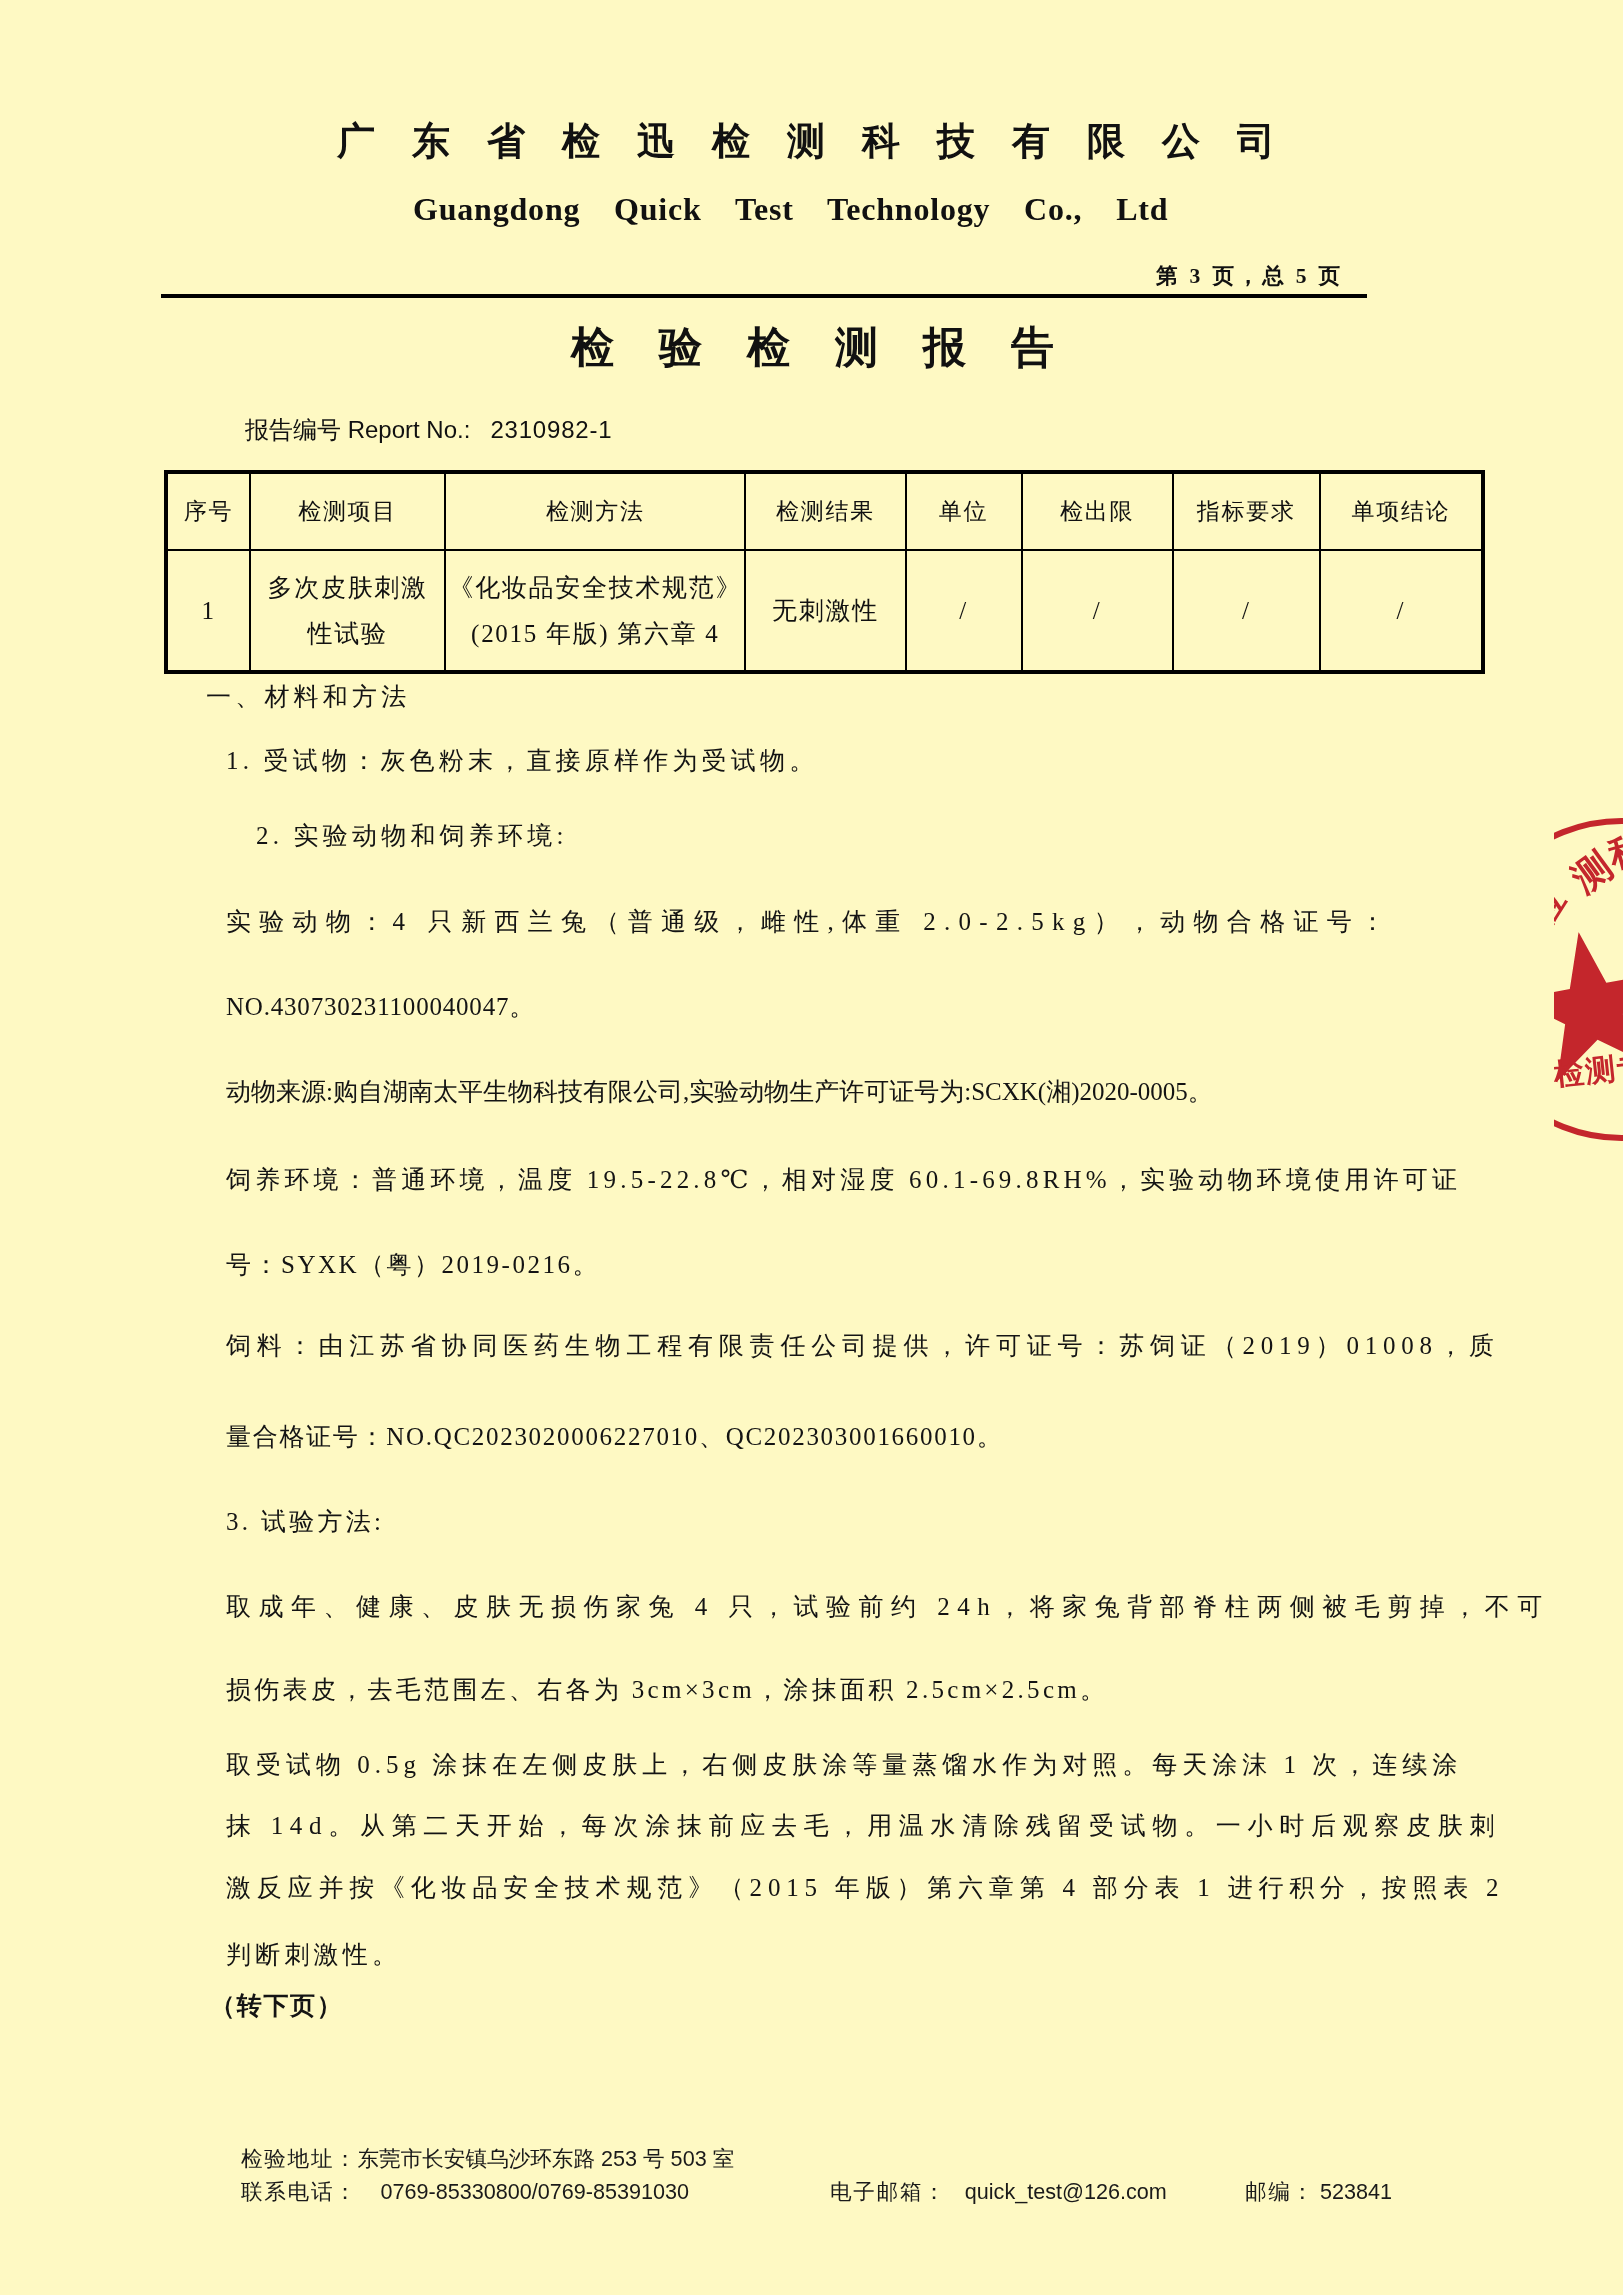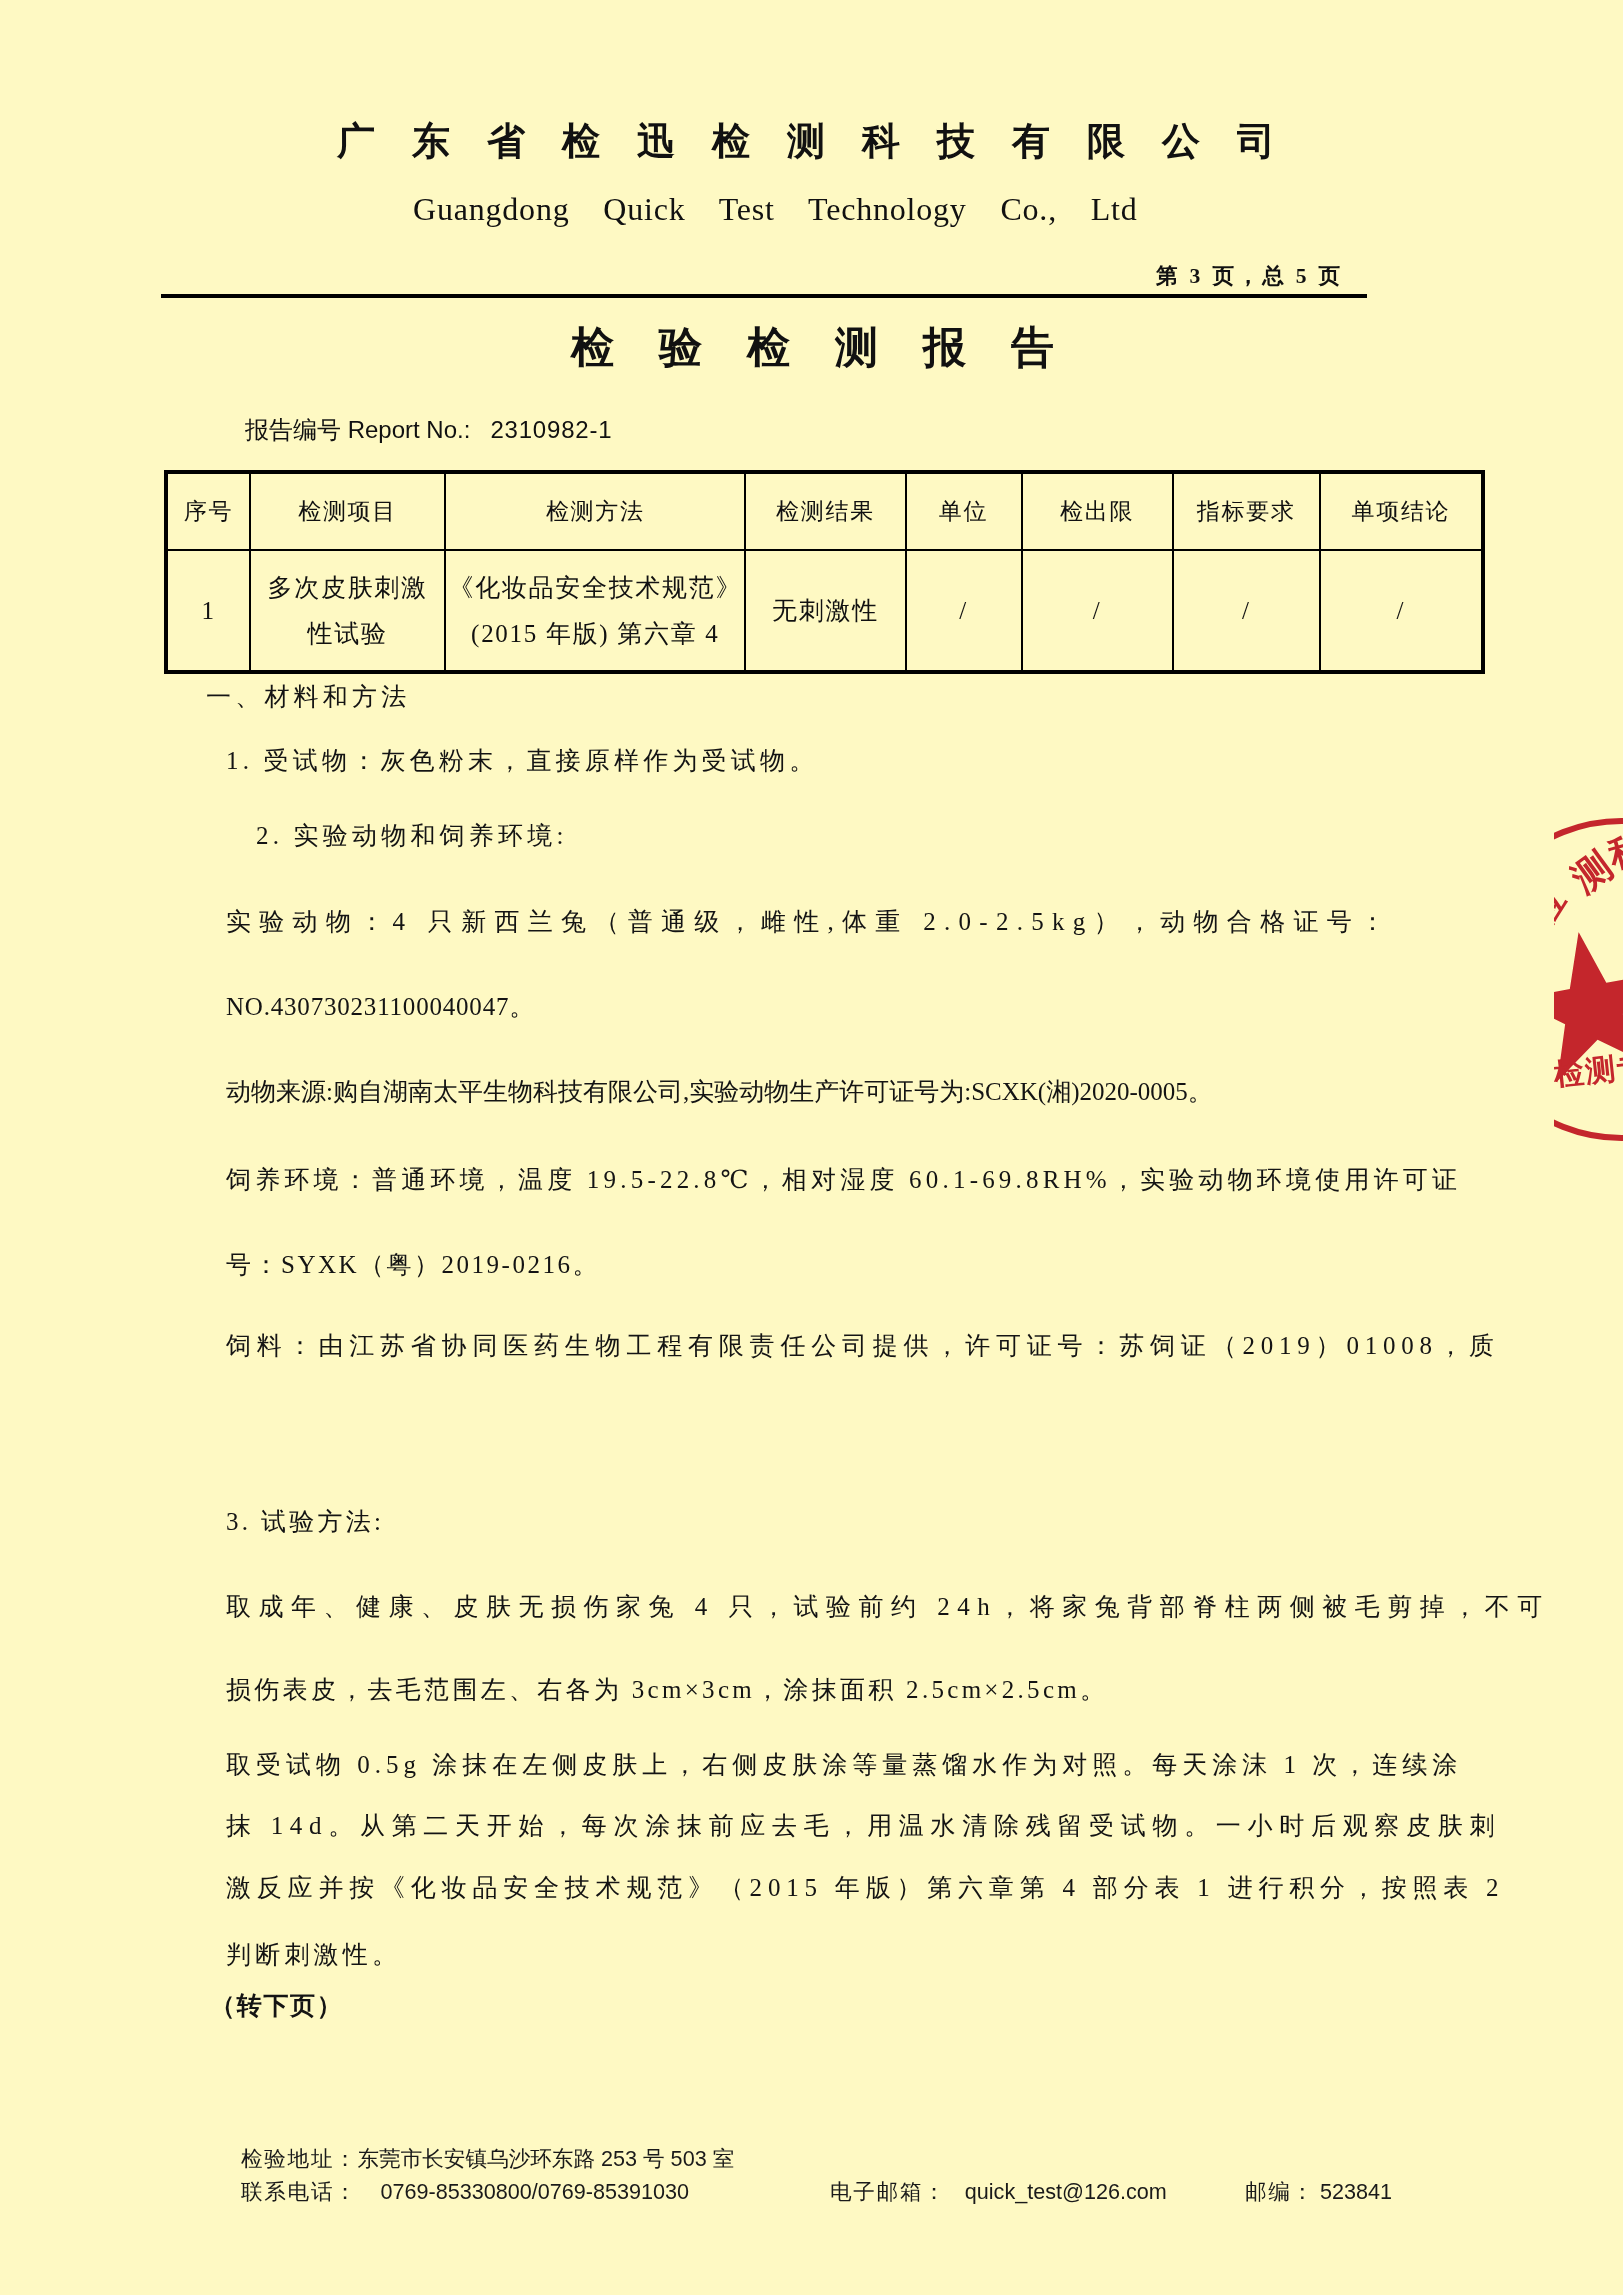--- a/index.html
+++ b/index.html
@@ -8,21 +8,21 @@
     width:1623px;height:2295px;
     background:#fef9c3;
     overflow:hidden;
     font-family:"Liberation Serif","DejaVu Serif",serif;
     color:#111;
   }
   .abs{position:absolute;white-space:nowrap;}
 
   
   .company-cn{left:337px;top:116px;font-size:38px;font-weight:700;letter-spacing:37px;}
-  .company-en{left:413px;top:191px;font-size:32px;font-weight:400;word-spacing:25px;letter-spacing:0.8px;}
+  .company-en{left:413px;top:191px;font-size:32px;font-weight:700;word-spacing:25px;letter-spacing:0.8px;}
   .page-num{left:1156px;top:261px;font-size:21.6px;font-weight:700;letter-spacing:3.3px;}
   .header-rule{left:161px;top:294px;width:1206px;height:4.2px;background:#000;}
 
   .report-title{left:571px;top:319px;font-size:43px;font-weight:700;letter-spacing:45px;}
   .report-no{left:245px;top:414px;font-size:24px;font-family:"Liberation Sans","DejaVu Sans",sans-serif;}
   .report-no .rn-value{margin-left:20px;letter-spacing:0.8px;}
 
   
   table.results{
     position:absolute;left:164px;top:470px;
@@ -122,20 +122,21 @@
 
   <div class="abs bl" style="left:206px;top:680px;letter-spacing:4.2px;">一、材料和方法</div>
   <div class="abs bl" style="left:226px;top:744px;letter-spacing:4.2px;">1. 受试物：灰色粉末，直接原样作为受试物。</div>
   <div class="abs bl" style="left:226px;top:819px;letter-spacing:4.2px;margin-left:30px;">2. 实验动物和饲养环境:</div>
   <div class="abs bl" style="left:226px;top:905px;letter-spacing:8.3px;">实验动物：4 只新西兰兔（普通级，雌性,体重 2.0-2.5kg），动物合格证号：</div>
   <div class="abs bl" style="left:226px;top:990px;letter-spacing:0.8px;">NO.430730231100040047。</div>
   <div class="abs bl" style="left:226px;top:1075px;letter-spacing:0px;">动物来源:购自湖南太平生物科技有限公司,实验动物生产许可证号为:SCXK(湘)2020-0005。</div>
   <div class="abs bl" style="left:226px;top:1163px;letter-spacing:4.2px;">饲养环境：普通环境，温度 19.5-22.8℃，相对湿度 60.1-69.8RH%，实验动物环境使用许可证</div>
   <div class="abs bl" style="left:226px;top:1248px;letter-spacing:2.5px;">号：SYXK（粤）2019-0216。</div>
   <div class="abs bl" style="left:226px;top:1329px;letter-spacing:5.8px;">饲料：由江苏省协同医药生物工程有限责任公司提供，许可证号：苏饲证（2019）01008，质</div>
+  <div class="abs bl" style="left:226px;top:1420px;letter-spacing:1.7px;">量合格证号：NO.QC2023020006227010、QC202303001660010。</div>
   <div class="abs bl" style="left:226px;top:1505px;letter-spacing:3.3px;">3. 试验方法:</div>
   <div class="abs bl" style="left:226px;top:1590px;letter-spacing:7.5px;">取成年、健康、皮肤无损伤家兔 4 只，试验前约 24h，将家兔背部脊柱两侧被毛剪掉，不可</div>
   <div class="abs bl" style="left:226px;top:1673px;letter-spacing:3.3px;">损伤表皮，去毛范围左、右各为 3cm×3cm，涂抹面积 2.5cm×2.5cm。</div>
   <div class="abs bl" style="left:226px;top:1748px;letter-spacing:5px;">取受试物 0.5g 涂抹在左侧皮肤上，右侧皮肤涂等量蒸馏水作为对照。每天涂沫 1 次，连续涂</div>
   <div class="abs bl" style="left:226px;top:1809px;letter-spacing:6.7px;">抹 14d。从第二天开始，每次涂抹前应去毛，用温水清除残留受试物。一小时后观察皮肤刺</div>
   <div class="abs bl" style="left:226px;top:1871px;letter-spacing:5.8px;">激反应并按《化妆品安全技术规范》（2015 年版）第六章第 4 部分表 1 进行积分，按照表 2</div>
   <div class="abs bl" style="left:226px;top:1938px;letter-spacing:4.2px;">判断刺激性。</div>
   <div class="abs bl" style="left:210px;top:1989px;letter-spacing:1.7px;font-weight:700;">（转下页）</div>
 
   <div class="abs stamp-clip">

